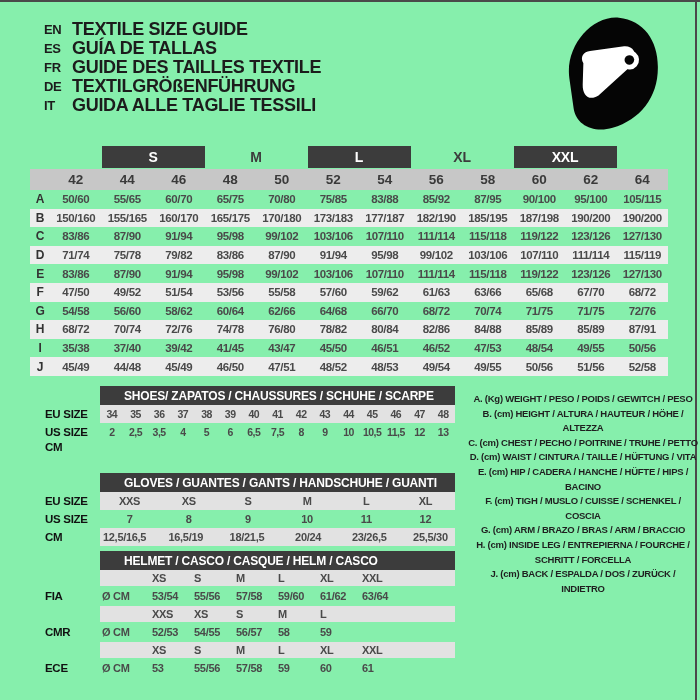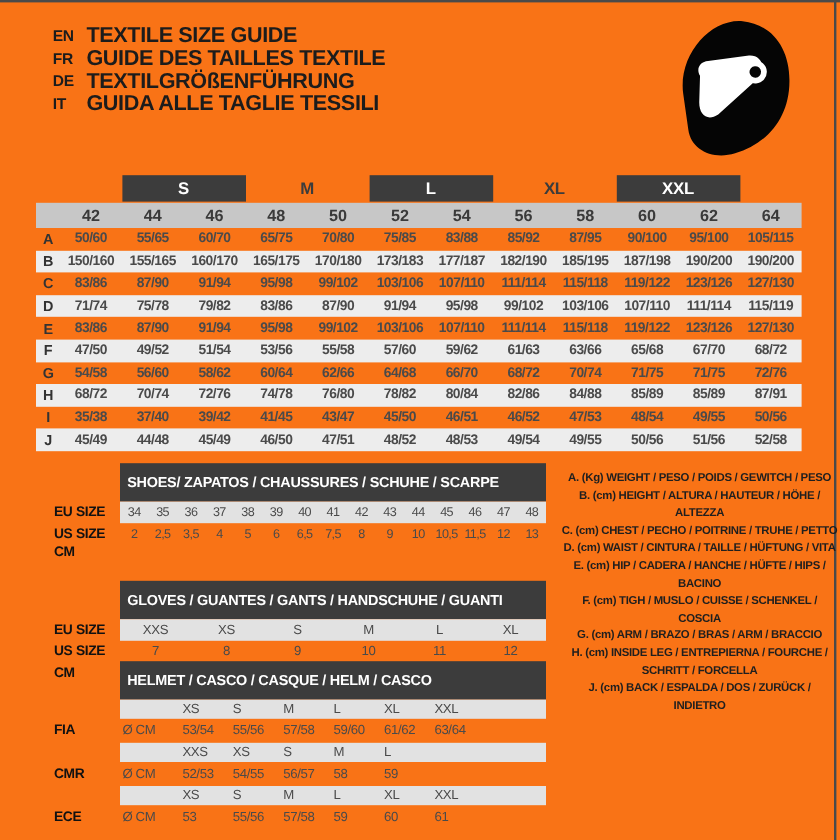--- a/index.html
+++ b/index.html
@@ -1,16 +1,16 @@
 <!DOCTYPE html>
 <html><head>
 <meta charset="utf-8">
 <style>
   html,body{margin:0;padding:0;background:#fff;}
-  .page{position:relative;width:700px;height:700px;background:#f97316;overflow:hidden;
+  .page{position:relative;width:700px;height:700px;background:#86efac;overflow:hidden;
         font-family:"Liberation Sans", sans-serif;}
   .frame-top{position:absolute;top:0;left:0;width:700px;height:2px;background:#4a4a4a;}
   .frame-right{position:absolute;top:0;right:3px;width:2px;height:700px;background:#4a4a4a;}
 
   
   .lang-block{position:absolute;left:44px;top:20px;}
   .lang-row{display:flex;height:19px;align-items:center;}
   .lang-code{width:28px;font-size:13px;font-weight:bold;color:#1c1c1c;letter-spacing:-0.3px;}
   .lang-title{font-size:18px;font-weight:bold;color:#1c1c1c;letter-spacing:-0.3px;}
 
@@ -26,28 +26,28 @@
   .mt-group.boxed{background:#3c3c3c;color:#ffffff;}
   .mt-size-row{height:21px;background:#c7c7c7;font-size:13.5px;font-weight:bold;color:#3a3a3a;}
   .mt-data-row{height:18.6px;font-size:11.5px;font-weight:bold;color:#4a4a4a;letter-spacing:-0.4px;}
   .mt-data-row.striped{background:#ededed;}
   .mt-cell{text-align:center;}
   .mt-letter{font-size:12px;color:#333333;}
 
   
   .sub-table{position:absolute;left:30px;width:425px;}
   #shoes-table{top:386px;}
-  #gloves-table{top:484px;}
+  #gloves-table{top:473px;}
   #helmet-table{top:551px;}
   .bt-row{display:grid;grid-template-columns:70px 355px;}
   .bt-label{padding-left:15px;font-size:11.5px;font-weight:bold;color:#111111;
             display:flex;align-items:center;letter-spacing:-0.3px;}
-  .bt-bar{background:#3c3c3c;color:#ffffff;font-size:12px;font-weight:bold;height:32px;
-          display:flex;align-items:center;padding-left:6px;letter-spacing:-0.2px;box-sizing:border-box;}
-  .bt-cells{display:grid;align-items:center;height:18px;font-size:11px;font-weight:normal;
+  .bt-bar{background:#3c3c3c;color:#ffffff;font-size:12px;font-weight:bold;height:19px;
+          display:flex;align-items:center;padding-left:24px;letter-spacing:-0.2px;box-sizing:border-box;}
+  .bt-cells{display:grid;align-items:center;height:18px;font-size:11px;font-weight:bold;
             color:#4a4a4a;text-align:center;letter-spacing:-0.3px;}
   .bt-cells.shaded{background:#e2e2e2;}
   #shoes-table .bt-cell{font-size:10.5px;letter-spacing:-0.5px;}
   .helmet-cells{grid-template-columns:50px repeat(6,42px);text-align:left;}
   .helmet-cells .bt-cell{padding-left:2px;}
   .h-size-row .bt-cells{height:16px;font-size:11px;}
   .h-val-row .bt-cells{height:20px;}
   .diam-cell{padding-left:6px;}
 
   
@@ -59,20 +59,24 @@
 <body>
 
 <div class="page">
   <div class="frame-top"></div>
   <div class="frame-right"></div>
 
   <div class="lang-block" id="langs">
       <div class="lang-row">
         <span class="lang-code">EN</span>
         <span class="lang-title">TEXTILE SIZE GUIDE</span>
+      </div>
+      <div class="lang-row">
+        <span class="lang-code">ES</span>
+        <span class="lang-title">GUÍA DE TALLAS</span>
       </div>
       <div class="lang-row">
         <span class="lang-code">FR</span>
         <span class="lang-title">GUIDE DES TAILLES TEXTILE</span>
       </div>
       <div class="lang-row">
         <span class="lang-code">DE</span>
         <span class="lang-title">TEXTILGRÖßENFÜHRUNG</span>
       </div>
       <div class="lang-row">

